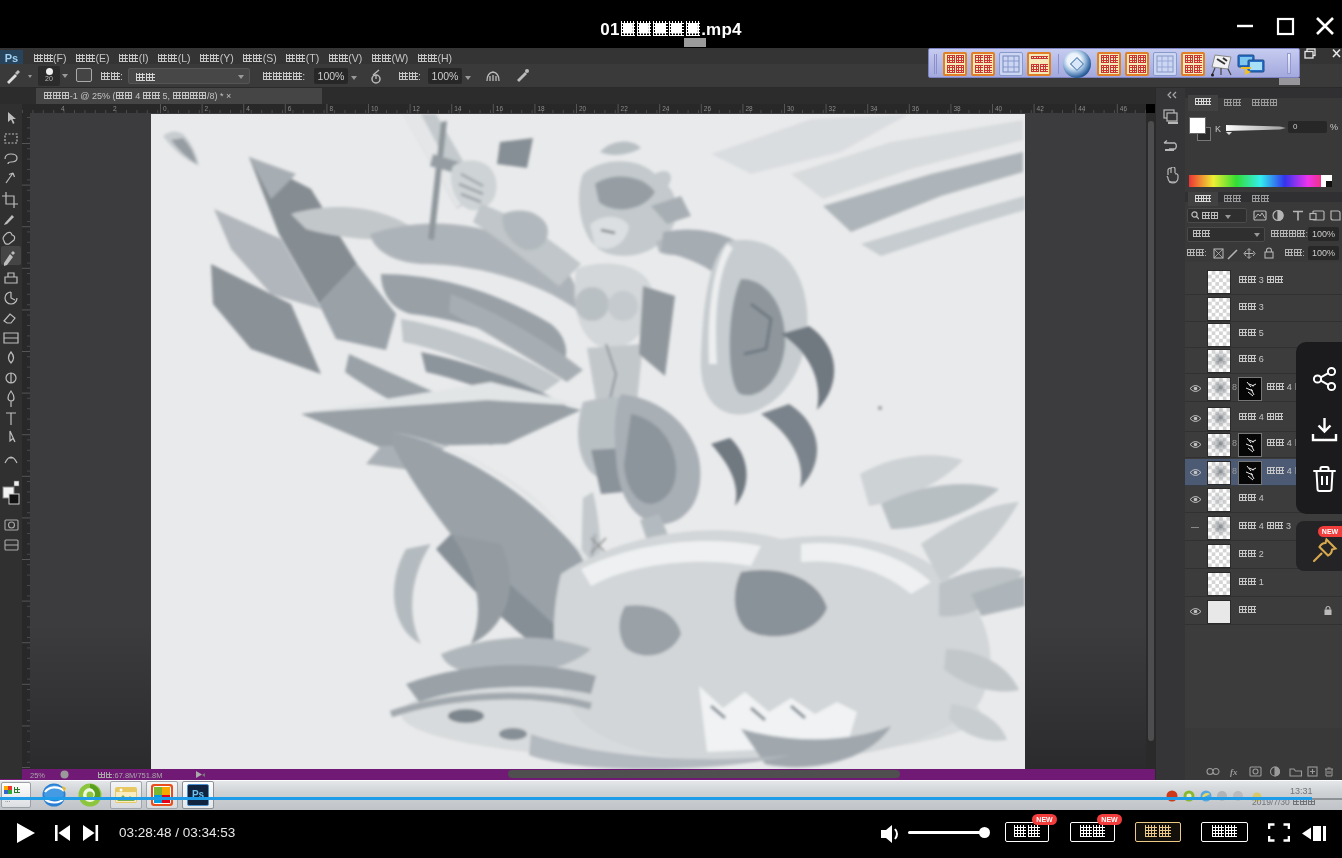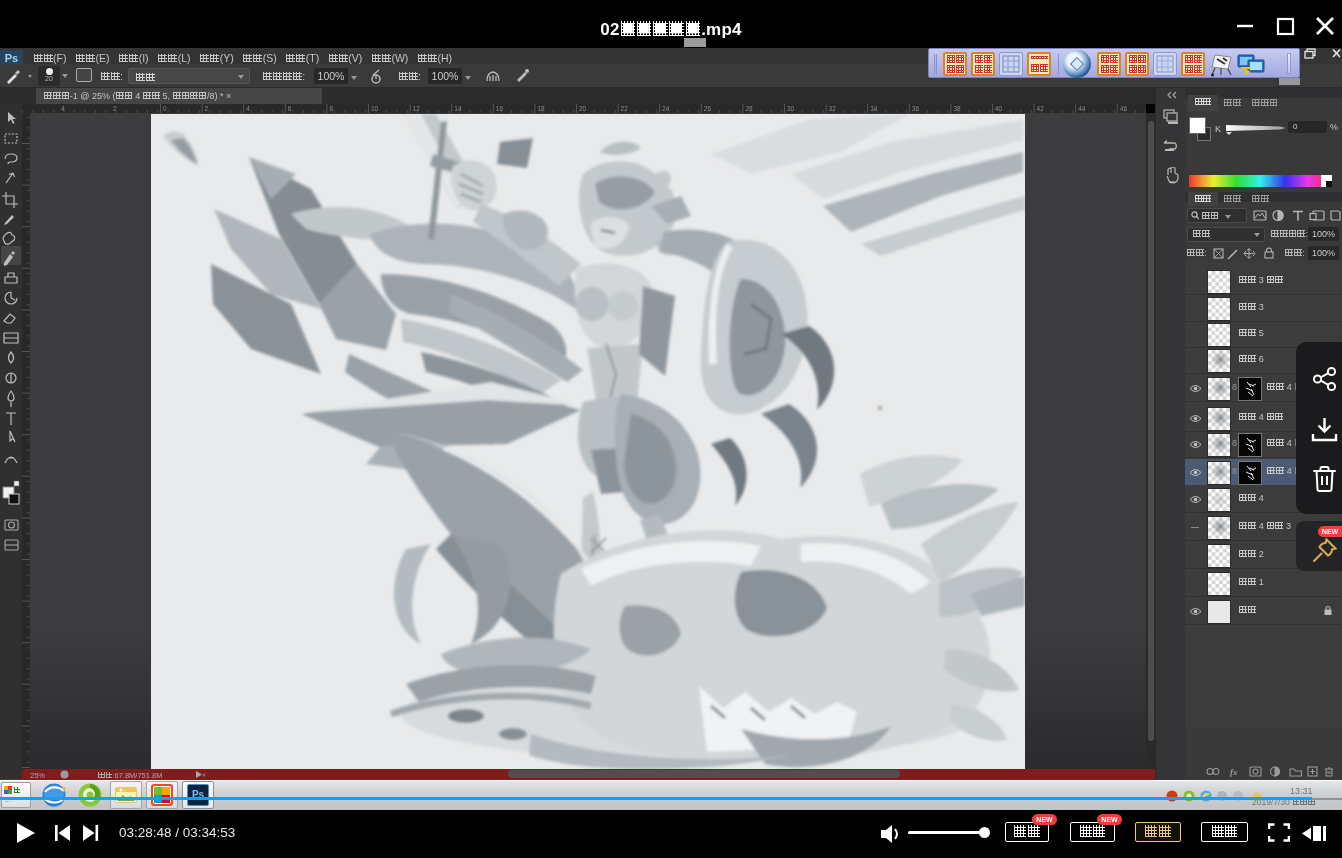--- a/index.html
+++ b/index.html
@@ -22,21 +22,21 @@
 #tabbar{left:0;top:88px;width:1155px;height:16px;background:#2c2c2c}
 #doctab{position:absolute;left:36px;top:0;width:286px;height:16px;background:#454545;color:#c3c3c3;font-size:9px;line-height:16px;padding-left:8px}
 
 #hruler{left:22px;top:104px;width:1124px;height:9px;background:#282828}
 #vruler{left:22px;top:113px;width:8px;height:656px;background:#282828}
 #tools{left:0;top:104px;width:22px;height:675px;background:#303030;z-index:5}
 
 #paste{left:30px;top:113px;width:1116px;height:656px;background:linear-gradient(#3c3c3e 0 78%,#2b2b2d)}
 #paper{position:absolute;left:121px;top:1px;width:874px;height:655px;background:#e9eaeb}
 #vscroll{left:1146px;top:113px;width:9px;height:656px;background:#2a2a2a}
-#statusbar{left:0;top:769px;width:1155px;height:11px;background:#7f1d1d;color:#a8a8a8;font-size:7.5px}
+#statusbar{left:0;top:769px;width:1155px;height:11px;background:#701a75;color:#a8a8a8;font-size:7.5px}
 
 #rstrip{left:1155px;top:88px;width:30px;height:692px;background:#353537;border-left:1px solid #2a2a2a}
 #panels{left:1185px;top:88px;width:157px;height:692px;background:#393939}
 
 #taskbar{left:0;top:780px;width:1342px;height:30px;background:linear-gradient(#e6e8ea,#cdd1d4 45%,#c0c4c8)}
 #seek{left:0;top:797px;width:1312px;height:3px;background:#1e9ce8;z-index:9}
 #seek2{left:1312px;top:798px;width:30px;height:2px;background:#8d9296;z-index:9}
 
 #playerbar{left:0;top:810px;width:1342px;height:48px;background:#000;z-index:10}
 .pbtn{position:absolute;top:822px;height:20px;border:1.5px solid #fff;border-radius:2px;color:#fff;font-size:14px;line-height:17px;text-align:center;z-index:11}
@@ -47,21 +47,21 @@
 #newbadge{left:1318px;top:526px;width:24px;height:11px;background:#f23d3d;border-radius:6px 0 0 6px;color:#fff;font-size:7px;font-weight:bold;text-align:center;line-height:11px;z-index:9}
 
 #lavbar{left:928px;top:48px;width:372px;height:30px;background:linear-gradient(#c6cbf0,#a3a9dd);border:1px solid #7d83c2;border-radius:2px;z-index:6}
 .lbtn{position:absolute;top:3px;width:24px;height:24px;border-radius:2px}
 .obtn{background:#f5e9b8;border:2px solid #e07f28;display:flex;flex-wrap:wrap;align-items:center;justify-content:center}
 .obtn i{width:8px;height:8px;margin:.5px;background:repeating-linear-gradient(0deg,#c33 0 1px,transparent 1px 2.5px),repeating-linear-gradient(90deg,#c33 0 1px,transparent 1px 2.5px)}
 .gbtn{background:#ccd6f2;border:1px solid #8899cc}
 #lavshadow{left:1279px;top:78px;width:21px;height:7px;background:#97979b;z-index:5}
 </style></head><body>
 <div class="abs" id="titlebar"></div>
-<div class="abs" id="title"><span>02</span><b class="k"></b><b class="k"></b><b class="k"></b><b class="k"></b><b class="k"></b><span>.mp4</span></div>
+<div class="abs" id="title"><span>01</span><b class="k"></b><b class="k"></b><b class="k"></b><b class="k"></b><b class="k"></b><span>.mp4</span></div>
 <svg class="abs" id="wbtns" style="right:0;top:0" width="120" height="48" viewBox="0 0 120 48">
 <path d="M15 26h16" stroke="#fff" stroke-width="2.4"></path>
 <rect x="56" y="19" width="15" height="15" fill="none" stroke="#fff" stroke-width="2.2"></rect>
 <path d="M95 18 L111 34 M111 18 L95 34" stroke="#fff" stroke-width="2.6"></path>
 </svg>
 <div class="abs" id="graytab"></div>
 <div class="abs" id="menubar"><span id="pslogo">Ps</span><span class="mi"><b class="k"></b><b class="k"></b>(F)</span><span class="mi"><b class="k"></b><b class="k"></b>(E)</span><span class="mi"><b class="k"></b><b class="k"></b>(I)</span><span class="mi"><b class="k"></b><b class="k"></b>(L)</span><span class="mi"><b class="k"></b><b class="k"></b>(Y)</span><span class="mi"><b class="k"></b><b class="k"></b>(S)</span><span class="mi"><b class="k"></b><b class="k"></b>(T)</span><span class="mi"><b class="k"></b><b class="k"></b>(V)</span><span class="mi"><b class="k"></b><b class="k"></b>(W)</span><span class="mi"><b class="k"></b><b class="k"></b>(H)</span></div>
 <div class="abs" id="optbar">
 <svg class="abs" style="left:4px;top:3px" width="30" height="18" viewBox="0 0 30 18">
       <path d="M3 15 L11 7 L13 9 L5 17Z" fill="#ddd"></path>

